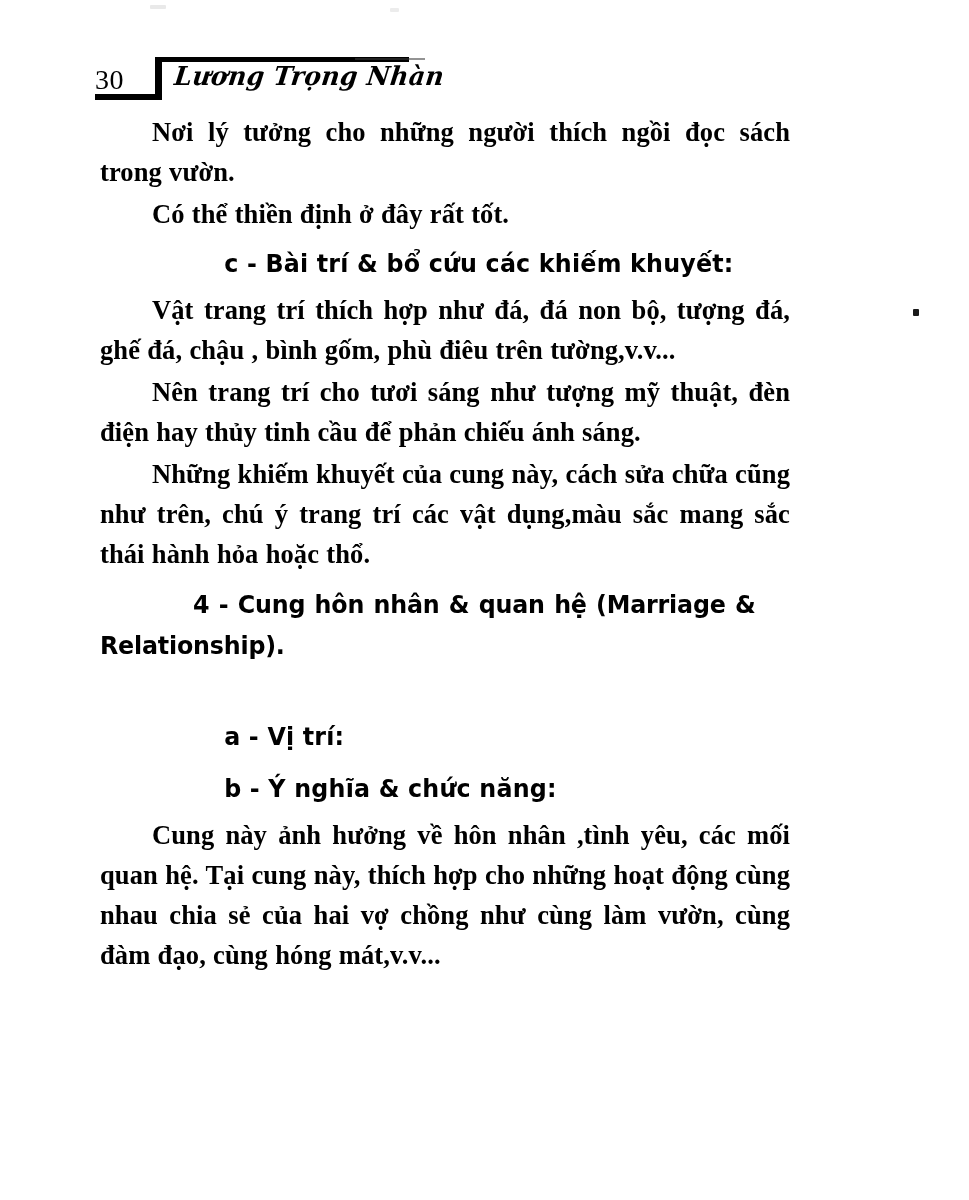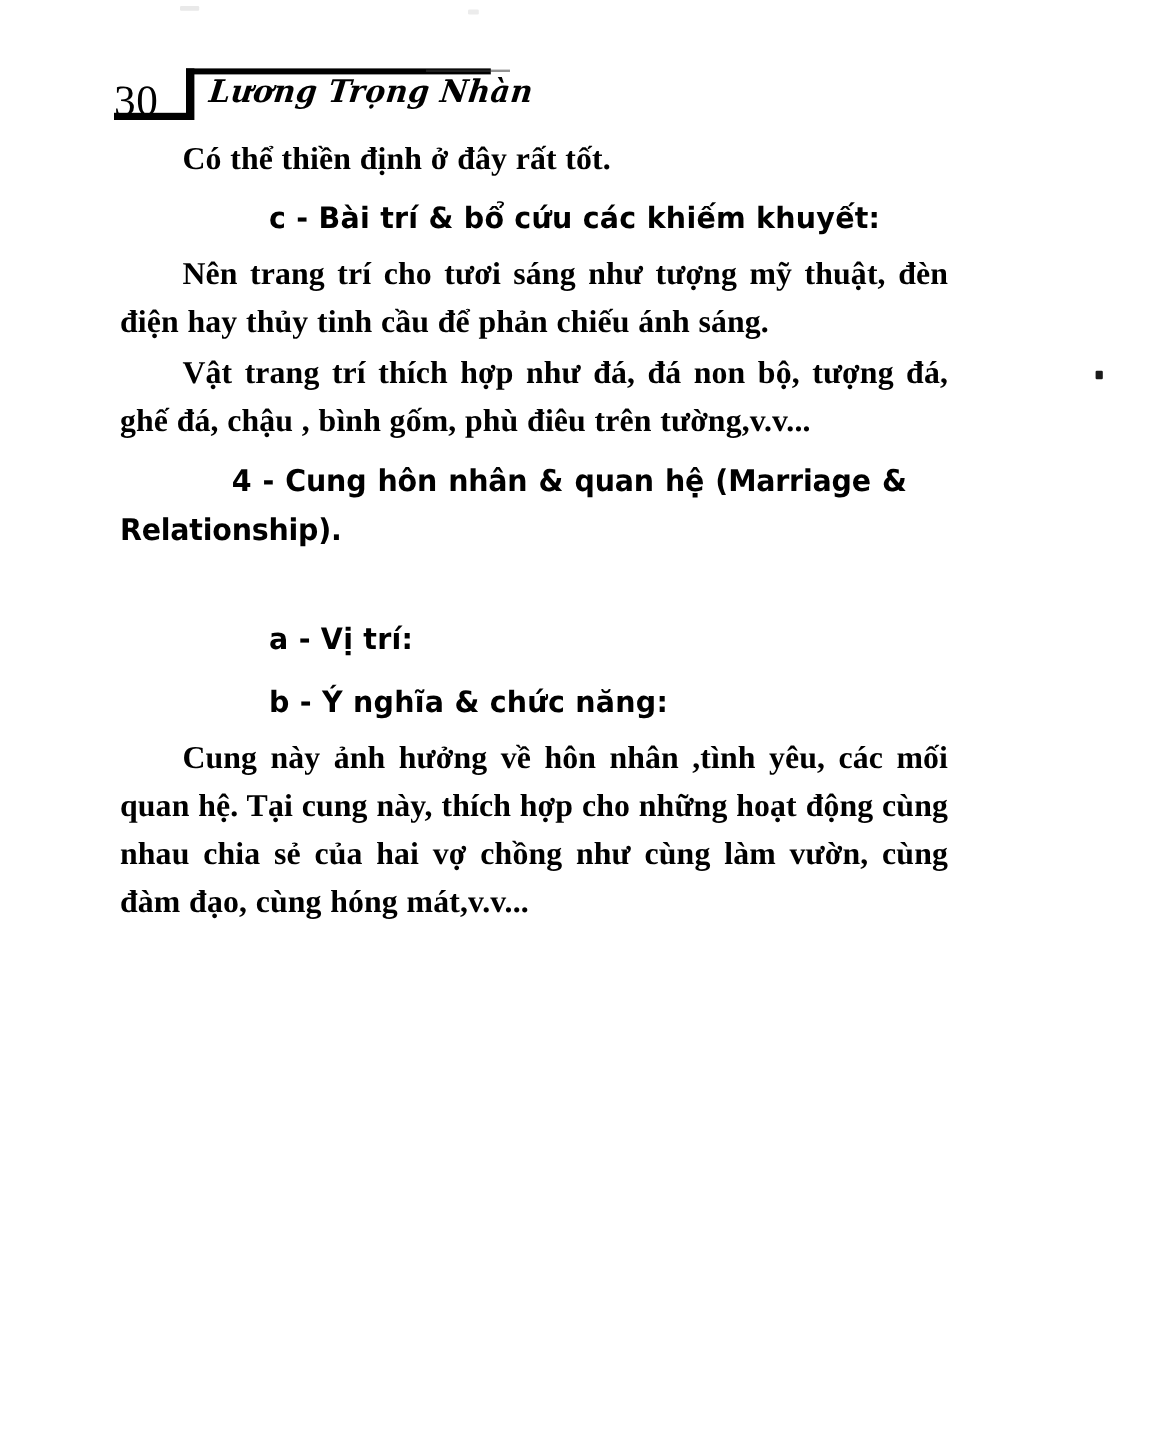--- a/index.html
+++ b/index.html
@@ -27,21 +27,21 @@
     top: 52px;
     width: 420px;
     height: 54px;
   }
 
   .folio {
     position: absolute;
     left: 0;
     top: 14px;
     font-family: "Liberation Serif", "DejaVu Serif", serif;
-    font-size: 36px;
+    font-size: 28px;
     line-height: 1;
     letter-spacing: 0.5px;
     color: #000;
   }
 
   
   .rule-folio {
     position: absolute;
     left: 0px;
     top: 42px;
@@ -204,30 +204,32 @@
       <span class="rule-top-speck"></span>
     </span>
     <span class="author">Lương Trọng Nhàn</span>
   </div>
 
   <span class="speck speck-faint-a"></span>
   <span class="speck speck-faint-b"></span>
 
   <div class="column">
 
+    <p class="body">Nơi lý tưởng cho những người thích ngồi đọc sách trong vườn.</p>
 
     <p class="body last-short sp-top-1">Có thể thiền định ở đây rất tốt.</p>
 
     <p class="head-a">c - Bài trí  &amp; bổ cứu các khiếm khuyết:</p>
 
 
+    <p class="body sp-top-1">Vật trang trí thích hợp như đá, đá non bộ, tượng đá, ghế đá, chậu , bình gốm, phù điêu trên tường,v.v...</p>
+
     <p class="body sp-top-1">Nên trang trí cho tươi sáng như tượng mỹ thuật, đèn điện hay thủy tinh cầu để phản chiếu ánh sáng.</p>
 
-    <p class="body sp-top-1">Vật trang trí thích hợp như đá, đá non bộ, tượng đá, ghế đá, chậu , bình gốm, phù điêu trên tường,v.v...</p>
-
+    <p class="body sp-top-1">Những khiếm khuyết của cung này, cách sửa chữa cũng như trên, chú ý trang trí các vật dụng,màu sắc mang sắc thái hành hỏa hoặc thổ.</p>
 
     <p class="head-b">4 - Cung hôn nhân &amp; quan hệ (Marriage &amp; Relationship).</p>
 
     <p class="head-a">a - Vị trí:</p>
 
 
     <p class="head-a">b - Ý nghĩa &amp; chức năng:</p>
 
     <p class="body sp-top-2">Cung này ảnh hưởng về hôn nhân ,tình yêu, các mối quan hệ. Tại cung này, thích hợp cho những hoạt động cùng nhau chia sẻ của hai vợ chồng như cùng làm vườn, cùng đàm đạo, cùng hóng mát,v.v...</p>
 

